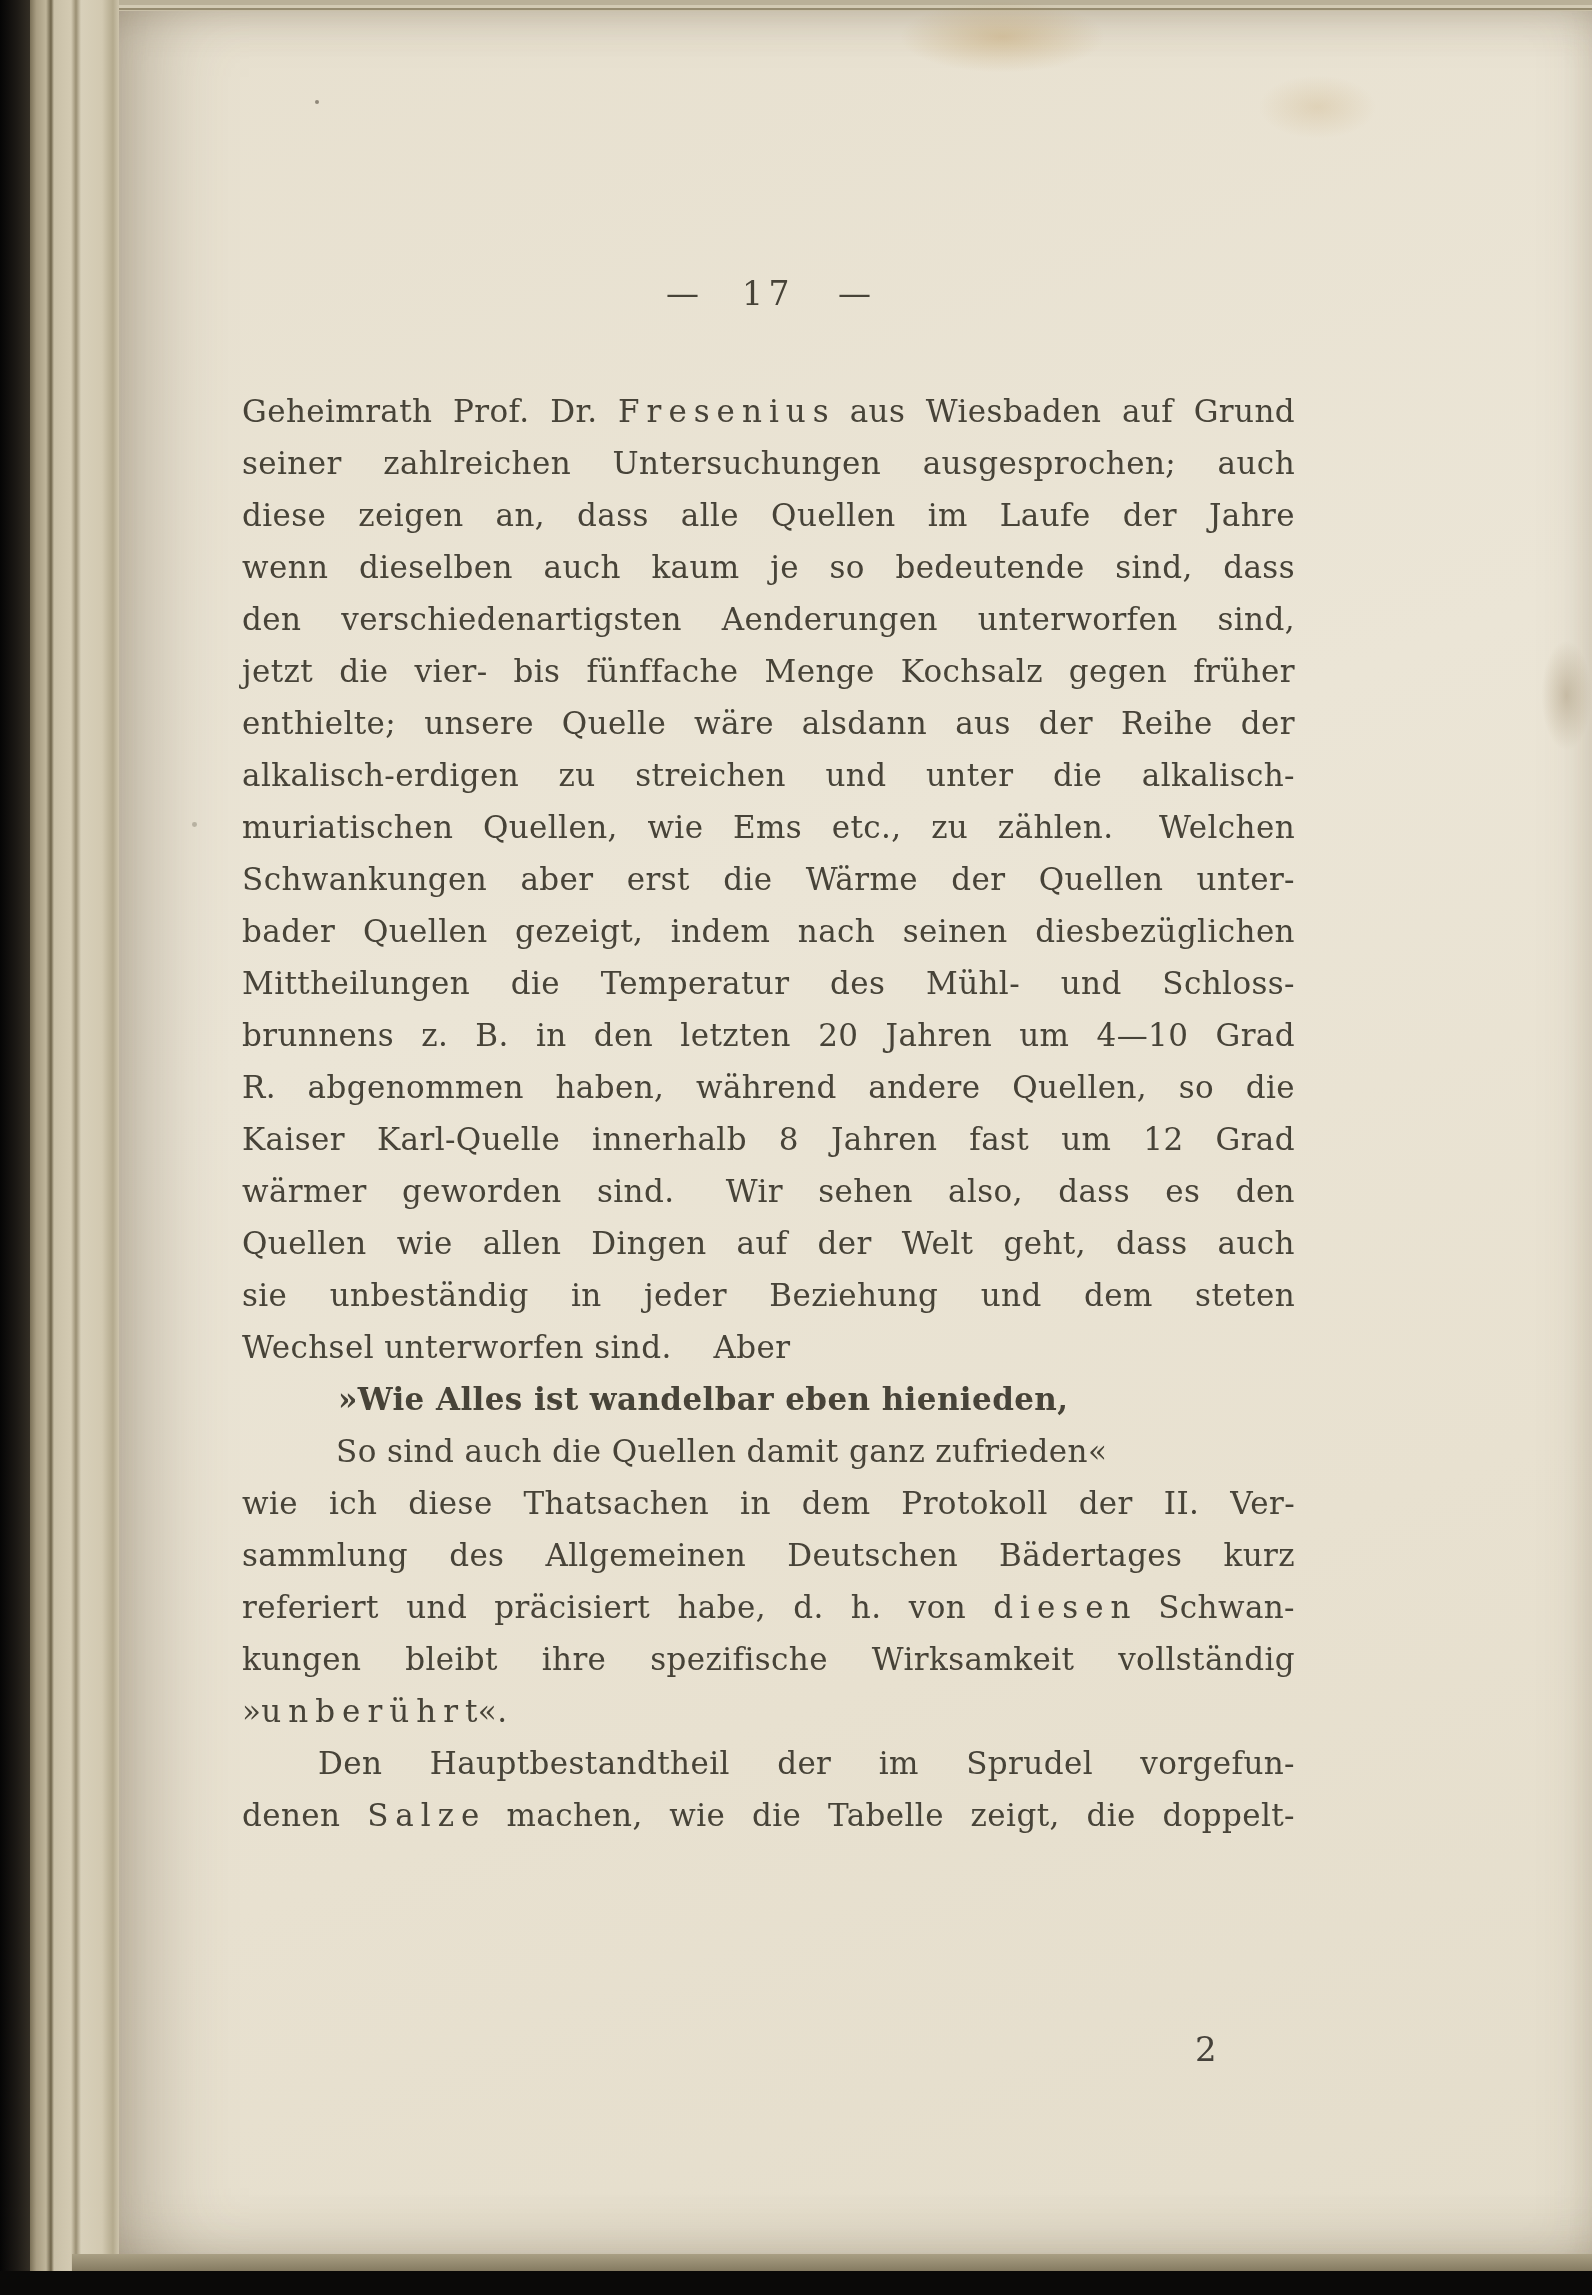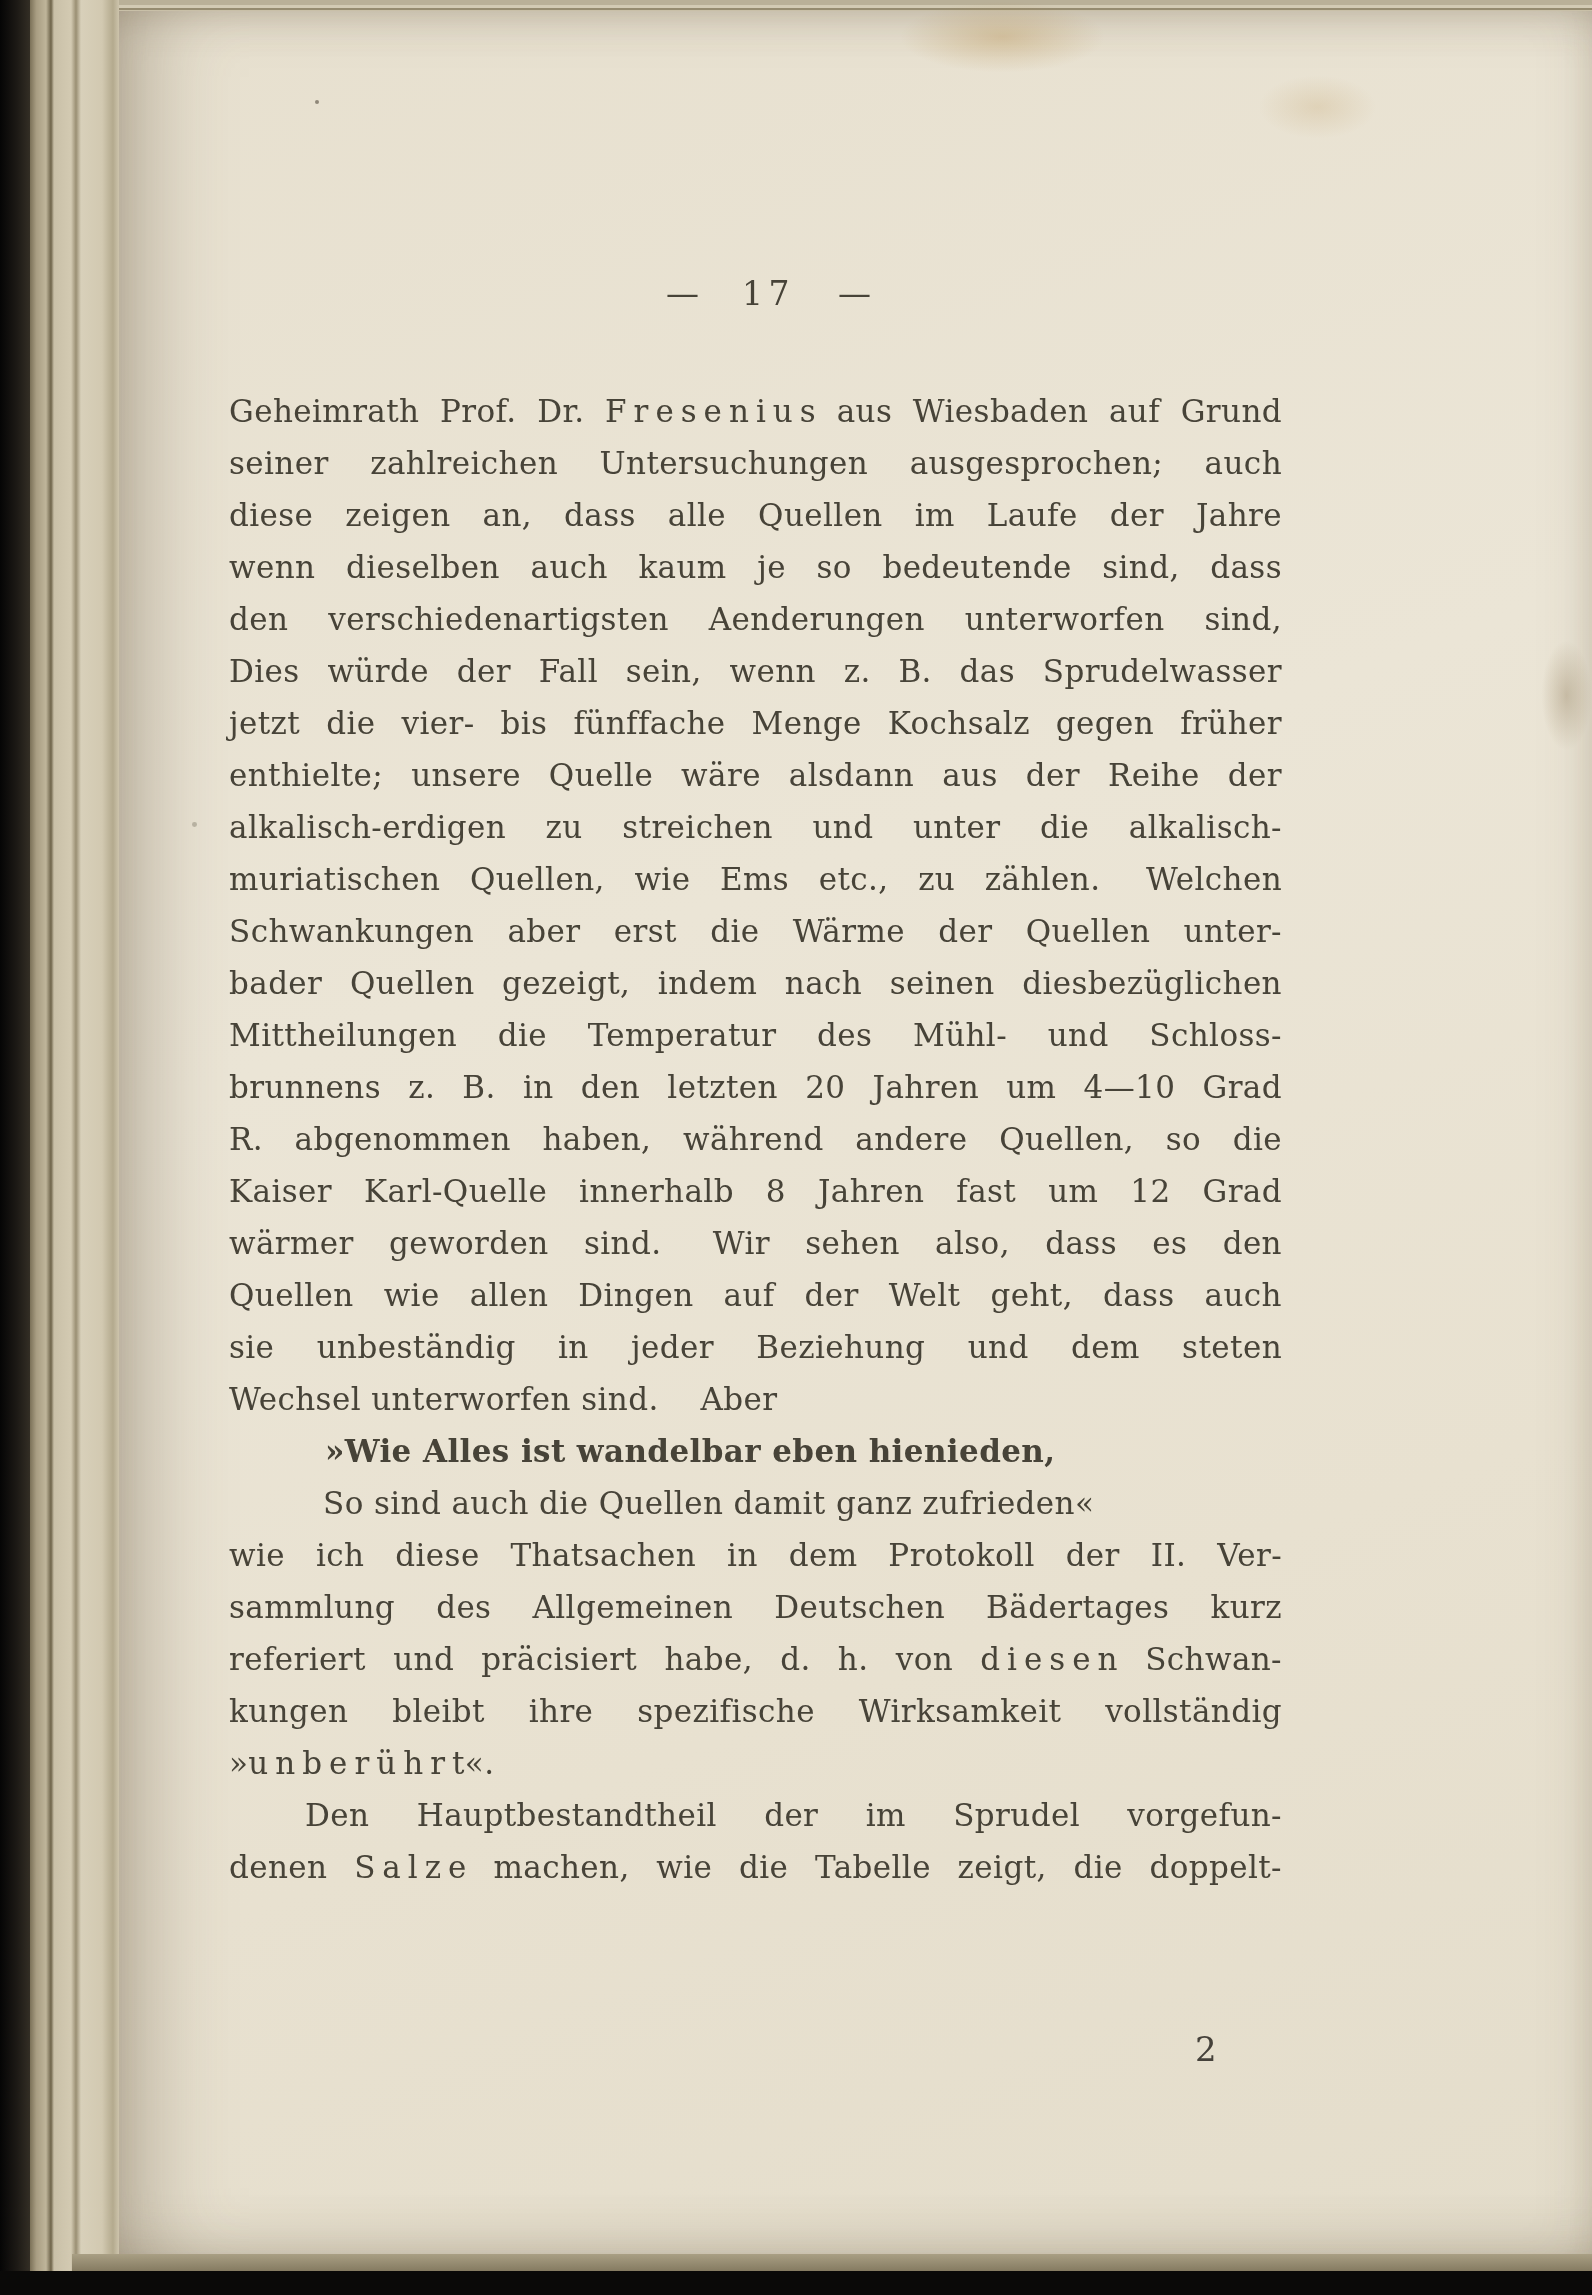--- a/index.html
+++ b/index.html
@@ -42,21 +42,21 @@
     background:radial-gradient(ellipse at center, rgba(120,95,55,.28), rgba(120,95,55,0) 70%);}
   .speck{position:absolute;background:rgba(70,62,48,.55);border-radius:50%;}
   .sp1{left:196px;top:89px;width:4px;height:4px;}
   .sp2{left:73px;top:811px;width:4.8px;height:4.8px;opacity:.5;}
 
   
   .page-header{position:absolute;left:123px;top:263px;width:1053px;text-align:center;
     font-size:33px;color:#474338;}
   .pagenum{margin:0 43px;letter-spacing:5.6px;}
 
-  .text-block{position:absolute;left:110px;top:374px;width:1053px;
+  .text-block{position:absolute;left:123px;top:374px;width:1053px;
     color:#474338;font-size:31px;line-height:52px;letter-spacing:0.4px;}
   .line{white-space:pre-wrap;}
   .line.j{text-align:justify;text-align-last:justify;}
 
   .footer-mark{position:absolute;left:1076px;top:2018px;font-size:34px;color:#45413a;}
 </style>
 </head>
 <body>
 
 <div class="scan">
@@ -73,21 +73,20 @@
     <div class="speck sp2"></div>
 
     <div class="page-header"><span>—</span><span class="pagenum">17</span><span>—</span></div>
 
     <div class="text-block">
         <div class="line j">Geheimrath Prof. Dr. F r e s e n i u s aus Wiesbaden auf Grund</div>
         <div class="line j">seiner zahlreichen Untersuchungen ausgesprochen; auch</div>
         <div class="line j">diese zeigen an, dass alle Quellen im Laufe der Jahre</div>
         <div class="line j">wenn dieselben auch kaum je so bedeutende sind, dass</div>
         <div class="line j">den verschiedenartigsten Aenderungen unterworfen sind,</div>
-        <div class="line j">Dies würde der Fall sein, wenn z. B. das Sprudelwasser</div>
         <div class="line j">jetzt die vier- bis fünffache Menge Kochsalz gegen früher</div>
         <div class="line j">enthielte; unsere Quelle wäre alsdann aus der Reihe der</div>
         <div class="line j">alkalisch-erdigen zu streichen und unter die alkalisch-</div>
         <div class="line j">muriatischen Quellen, wie Ems etc., zu zählen.  Welchen</div>
         <div class="line j">Schwankungen aber erst die Wärme der Quellen unter-</div>
         <div class="line j">bader Quellen gezeigt, indem nach seinen diesbezüglichen</div>
         <div class="line j">Mittheilungen die Temperatur des Mühl- und Schloss-</div>
         <div class="line j">brunnens z. B. in den letzten 20 Jahren um 4—10 Grad</div>
         <div class="line j">R. abgenommen haben, während andere Quellen, so die</div>
         <div class="line j">Kaiser Karl-Quelle innerhalb 8 Jahren fast um 12 Grad</div>

